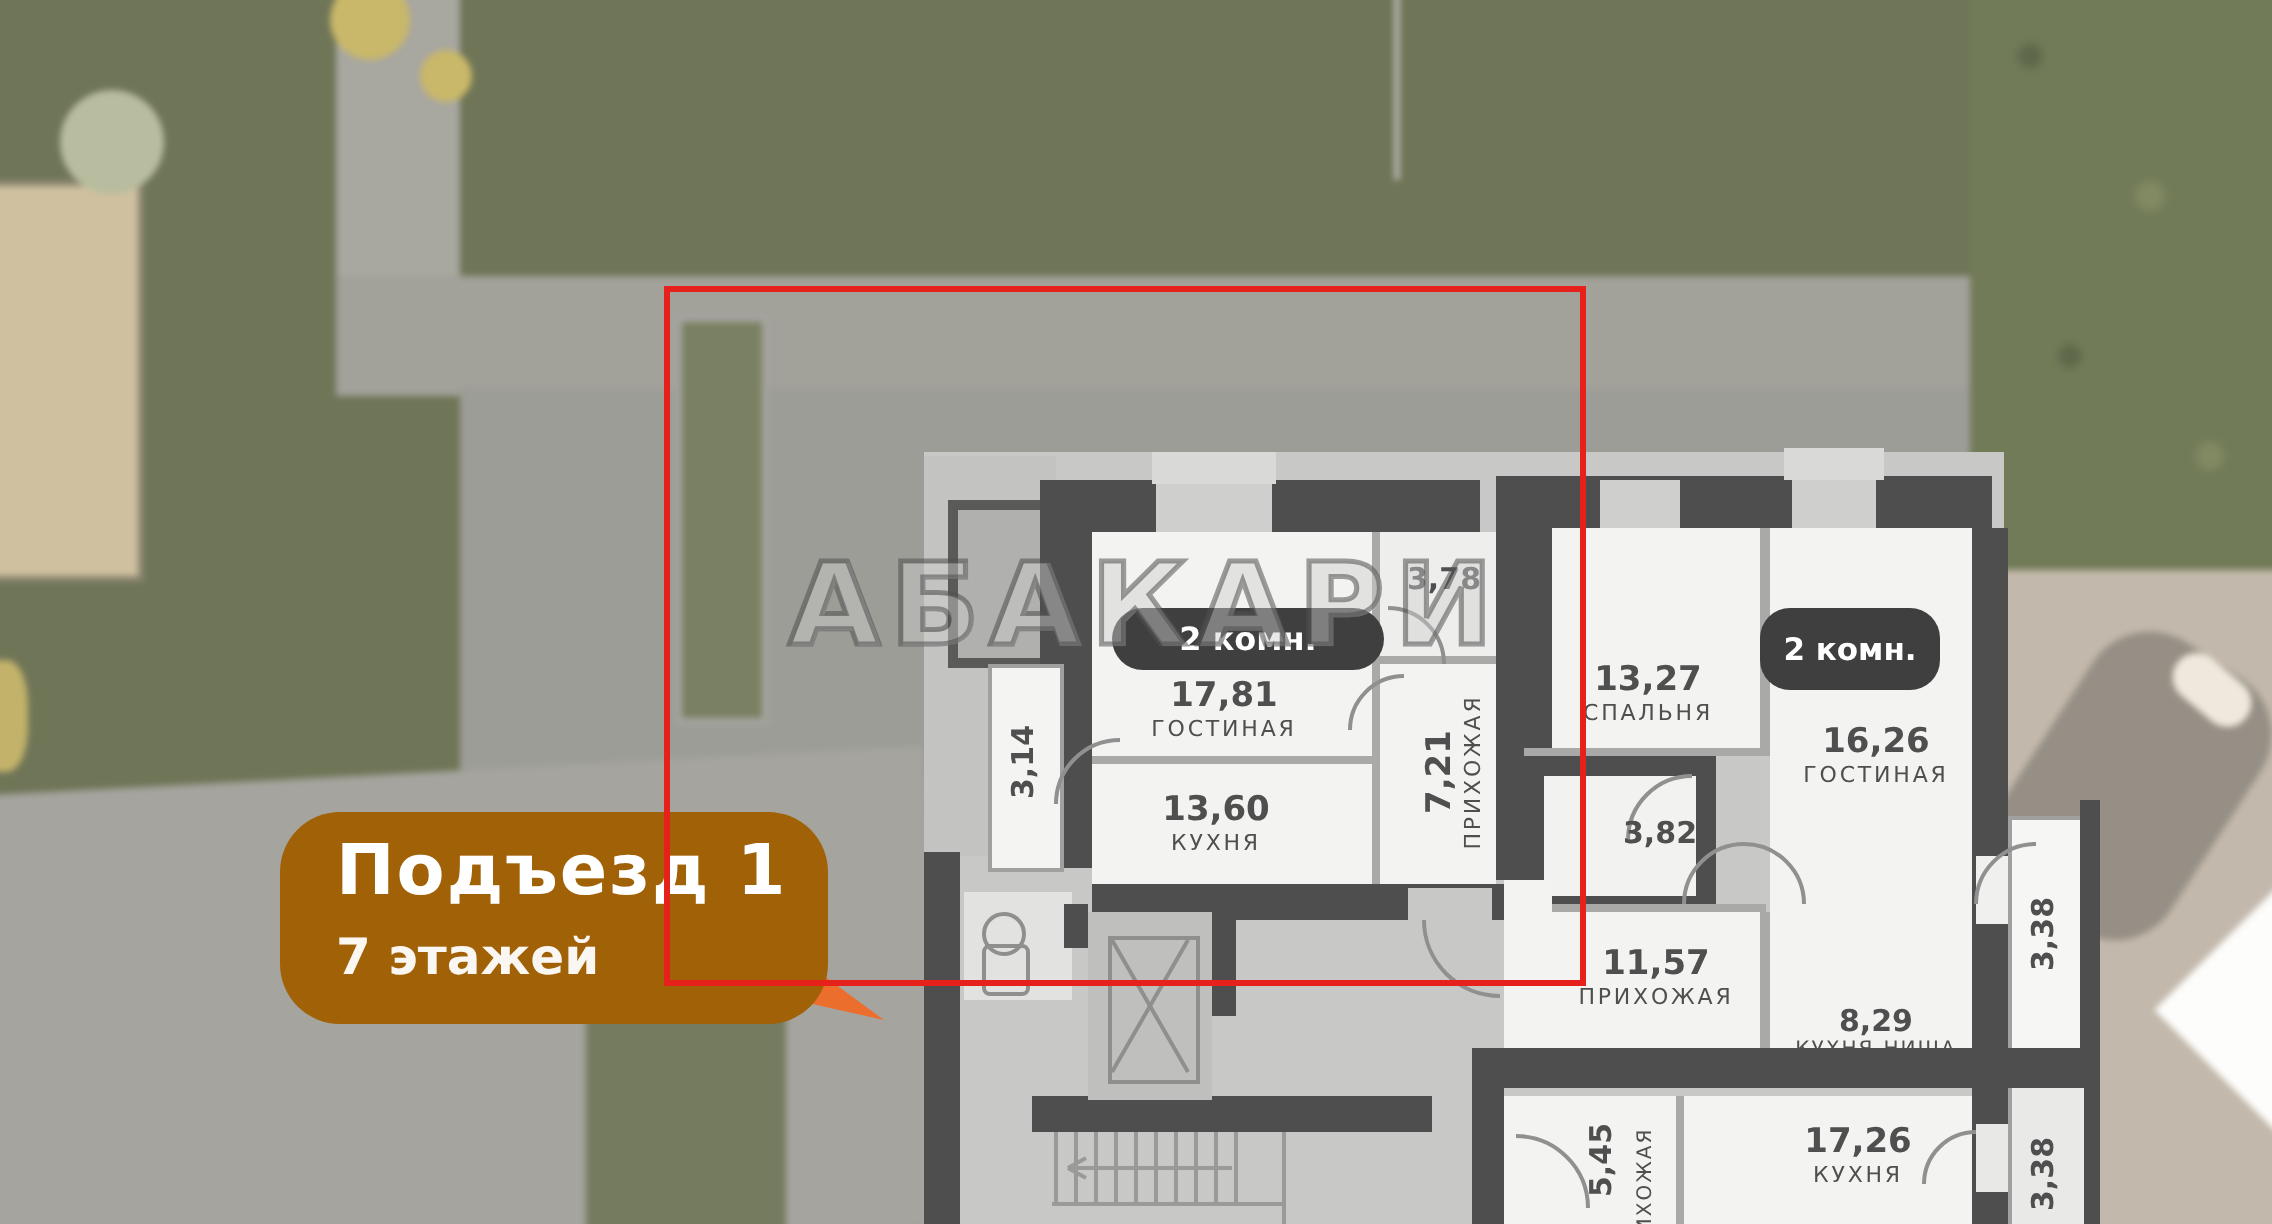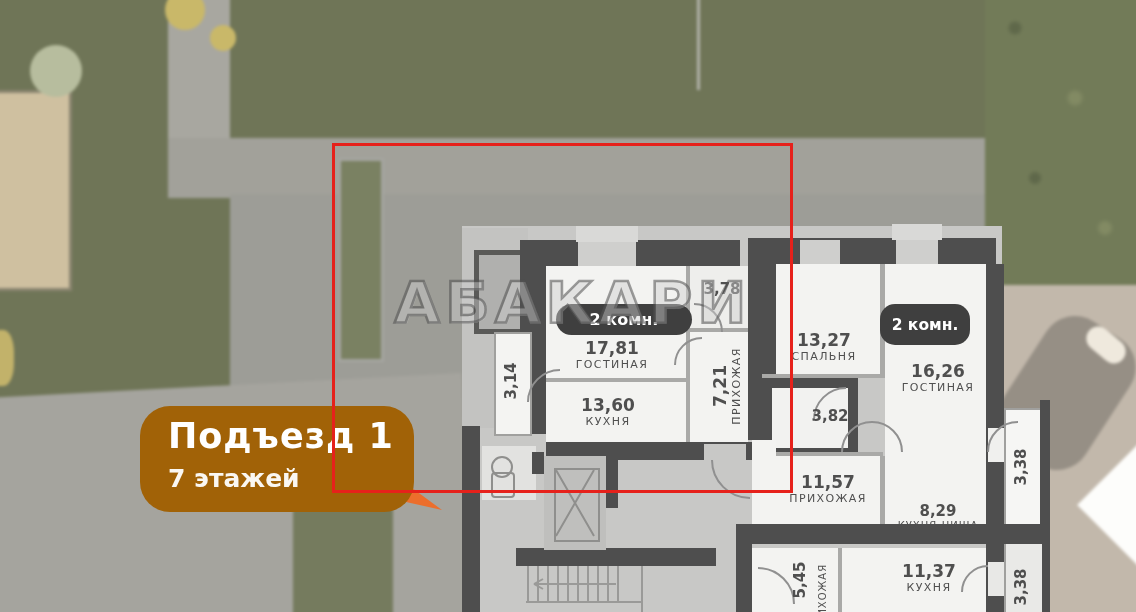--- a/index.html
+++ b/index.html
@@ -205,21 +205,21 @@
       <div class="num sm">3,38</div>
     </div>
 
     <div class="roomlabel vert" style="left:801px;top:580px;">
       <div class="num sm">5,45</div>
     </div>
     <div class="roomlabel vert" style="left:823px;top:598px;">
       <div class="rname sm">ПРИХОЖАЯ</div>
     </div>
     <div class="roomlabel" style="left:929px;top:578px;">
-      <div class="num">11,37</div>
+      <div class="num">17,26</div>
       <div class="rname">КУХНЯ</div>
     </div>
     <div class="roomlabel vert" style="left:1022px;top:587px;">
       <div class="num sm">3,38</div>
     </div>
   </div>
 
   <div id="watermark">АБАКАРИ</div>
 
   <div id="selrect"></div>

